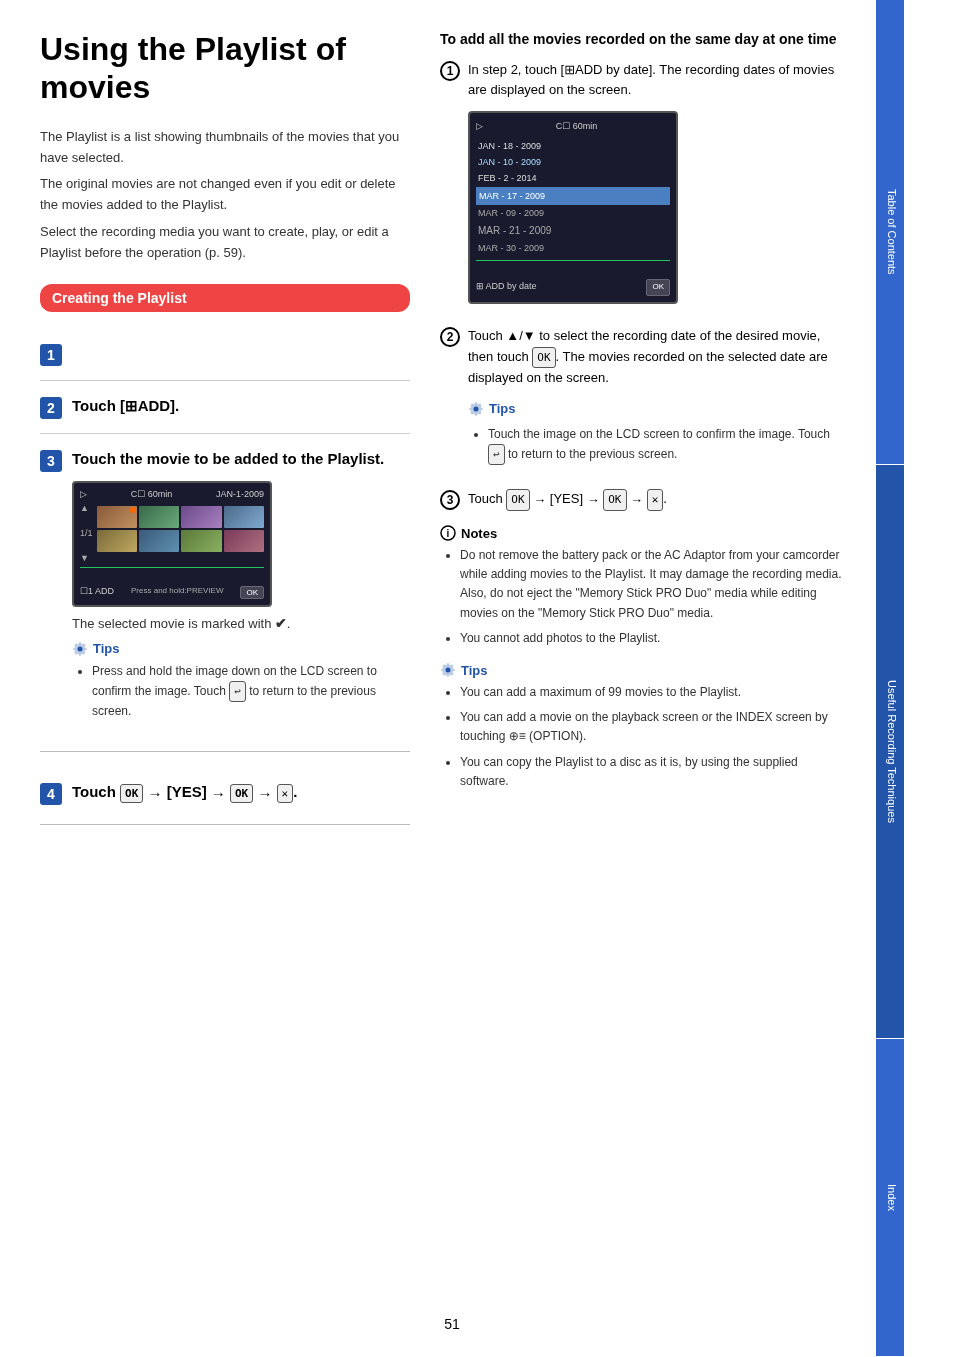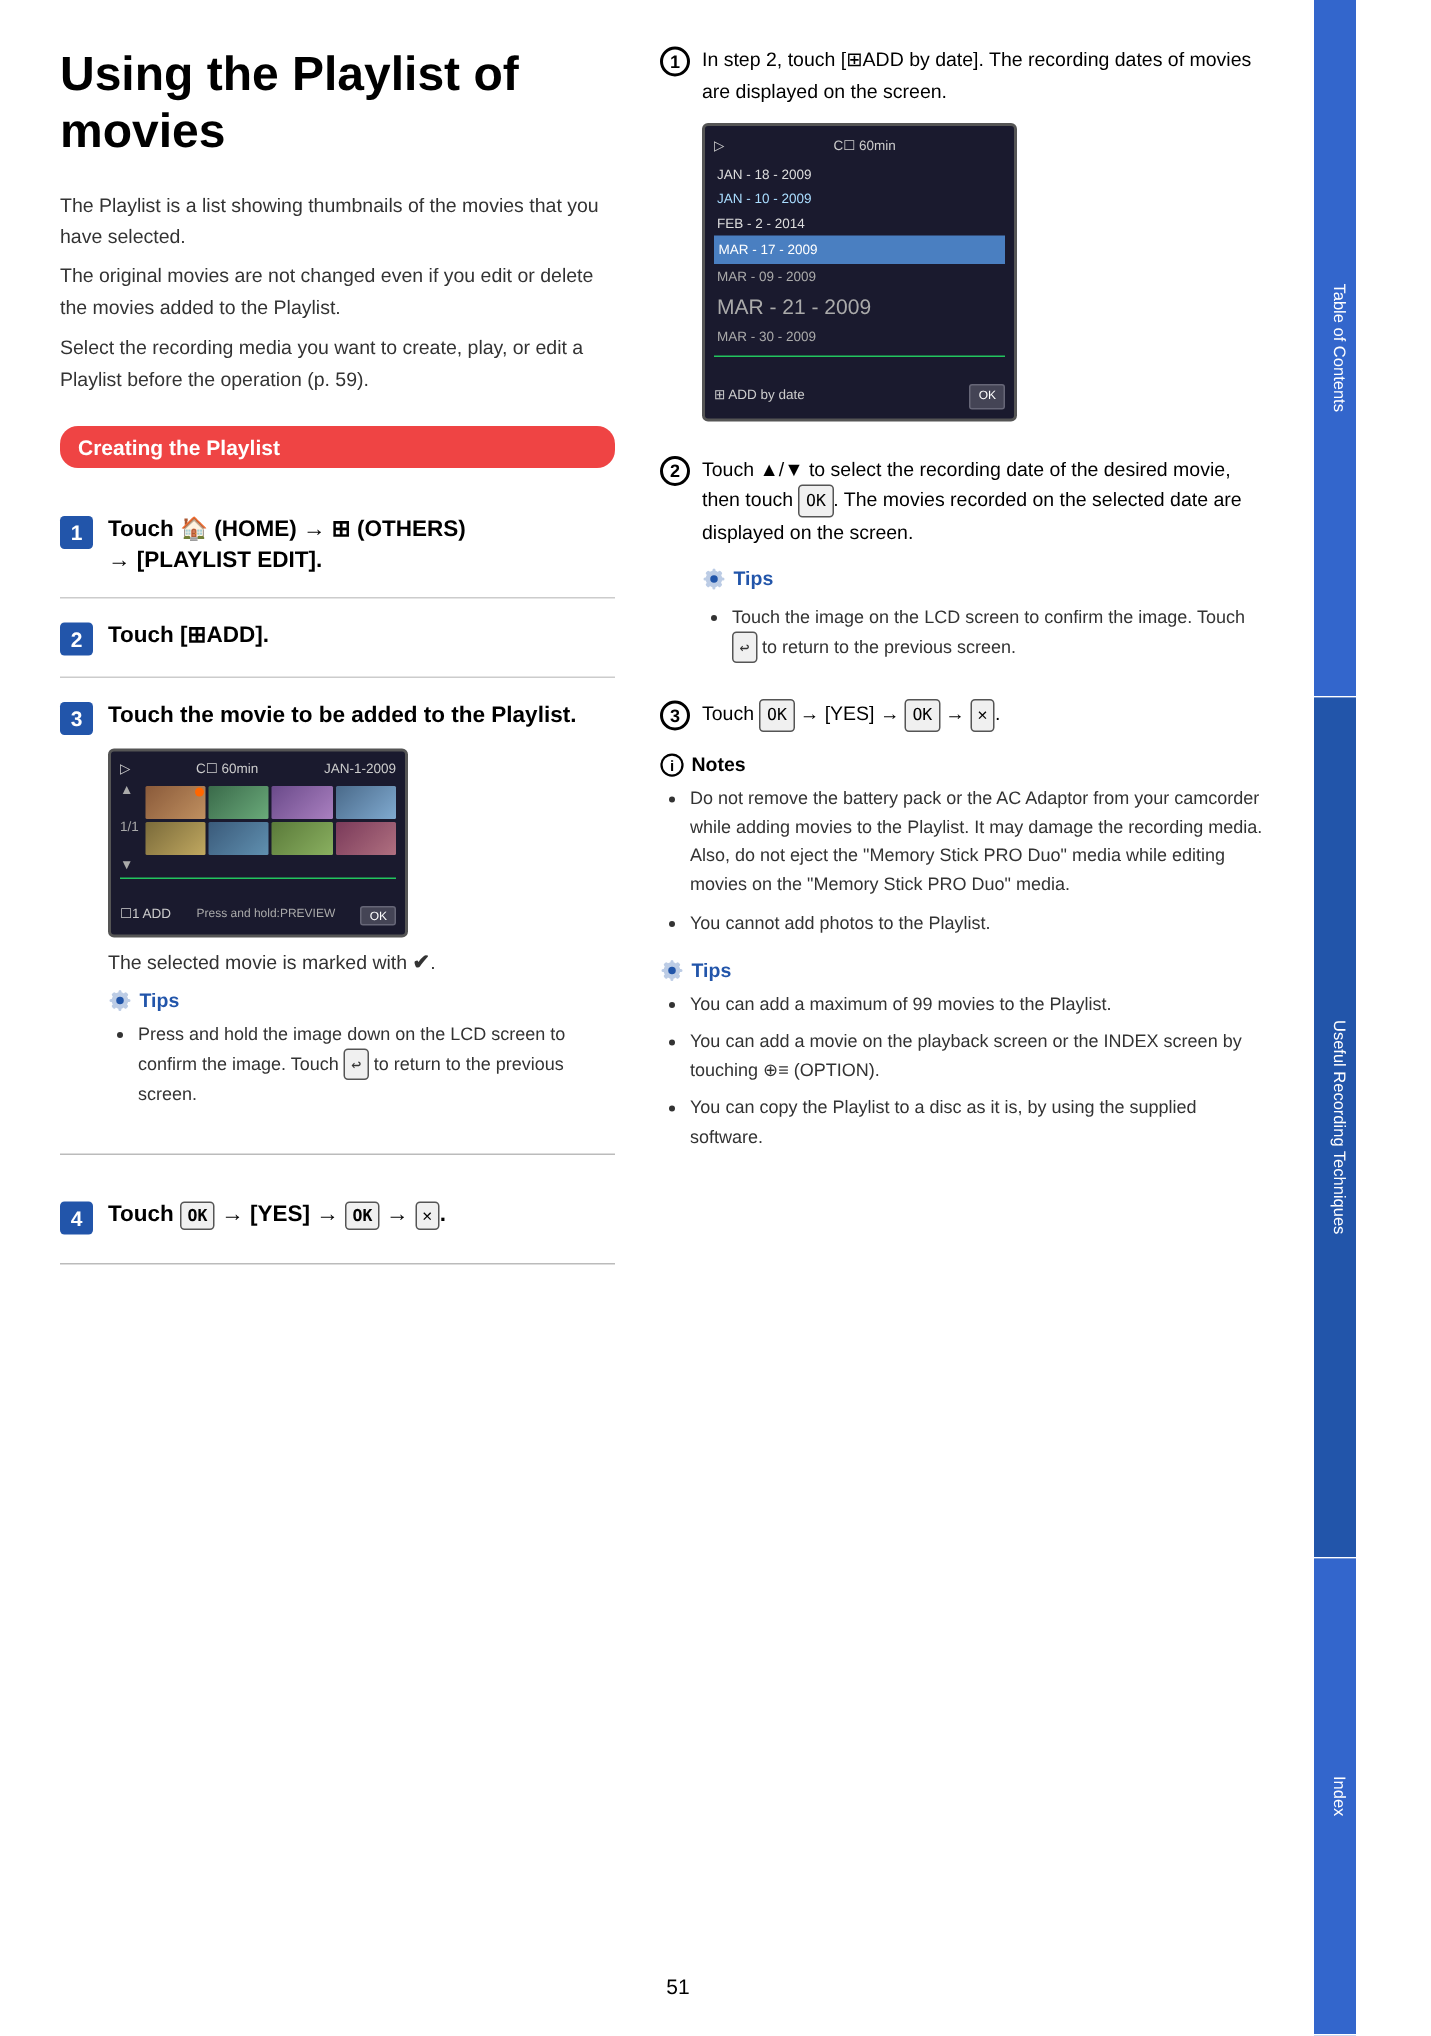--- a/index.html
+++ b/index.html
@@ -367,28 +367,20 @@
       <div class="intro-text">
         <p>The Playlist is a list showing thumbnails of the movies that you have selected.</p>
         <p style="margin-top:6px;">The original movies are not changed even if you edit or delete the movies added to the Playlist.</p>
         <p style="margin-top:6px;">Select the recording media you want to create, play, or edit a Playlist before the operation (p. 59).</p>
       </div>
 
       <div class="section-header">Creating the Playlist</div>
 
       <div class="step">
         <div class="step-number">1</div>
-        <div class="step-content">
-          <div class="step-text">
-            <span>Touch</span>
-            <span> 🏠 (HOME) → </span>
-            <span>⊞ (OTHERS)</span>
-            <br>→ [PLAYLIST EDIT].
-          </div>
-        </div>
       </div>
 
       <div class="step">
         <div class="step-number">2</div>
         <div class="step-content">
           <div class="step-text">
             Touch [<span>⊞</span>ADD].
           </div>
         </div>
       </div>
@@ -460,41 +452,42 @@
           </div>
         </div>
       </div>
 
       <hr class="divider">
 
     </div>
 
     <div class="right-col">
 
+      <div class="right-section-title">To add all the movies recorded on the same day at one time</div>
 
       <div class="circle-step">
         <div class="circle-num">1</div>
         <div class="circle-content">
           In step 2, touch [<span>⊞</span>ADD by date]. The recording dates of movies are displayed on the screen.
 
           
           <div class="screen-img2">
             <div class="screen-header">
               <span>▷</span>
               <span>C☐ 60min</span>
               <span></span>
             </div>
 
             <div>
               <div class="screen-row" style="font-size:9px; padding:1px 2px;">JAN - 18 - 2009</div>
               <div class="screen-row selected" style="font-size:9px; padding:1px 2px; color:#aaddff;">JAN - 10 - 2009</div>
               <div class="screen-row" style="font-size:9px; padding:1px 2px;">FEB - 2 - 2014</div>
               <div class="screen-row highlighted" style="font-size:9px;">MAR - 17 - 2009</div>
               <div class="screen-row" style="font-size:9px; padding:1px 2px; color:#aaaaaa;">MAR - 09 - 2009</div>
-              <div class="screen-row" style="font-size:14px; padding:1px 2px; color:#aaaaaa;">MAR - 21 - 2009</div>
+              <div class="screen-row" style="font-size:10px; padding:1px 2px; color:#aaaaaa;">MAR - 21 - 2009</div>
               <div class="screen-row" style="font-size:9px; padding:1px 2px; color:#aaaaaa;">MAR - 30 - 2009</div>
             </div>
             <div class="screen-footer">
               <span>⊞ ADD by date</span>
               <span class="btn-small">OK</span>
             </div>
           </div>
         </div>
       </div>
 

